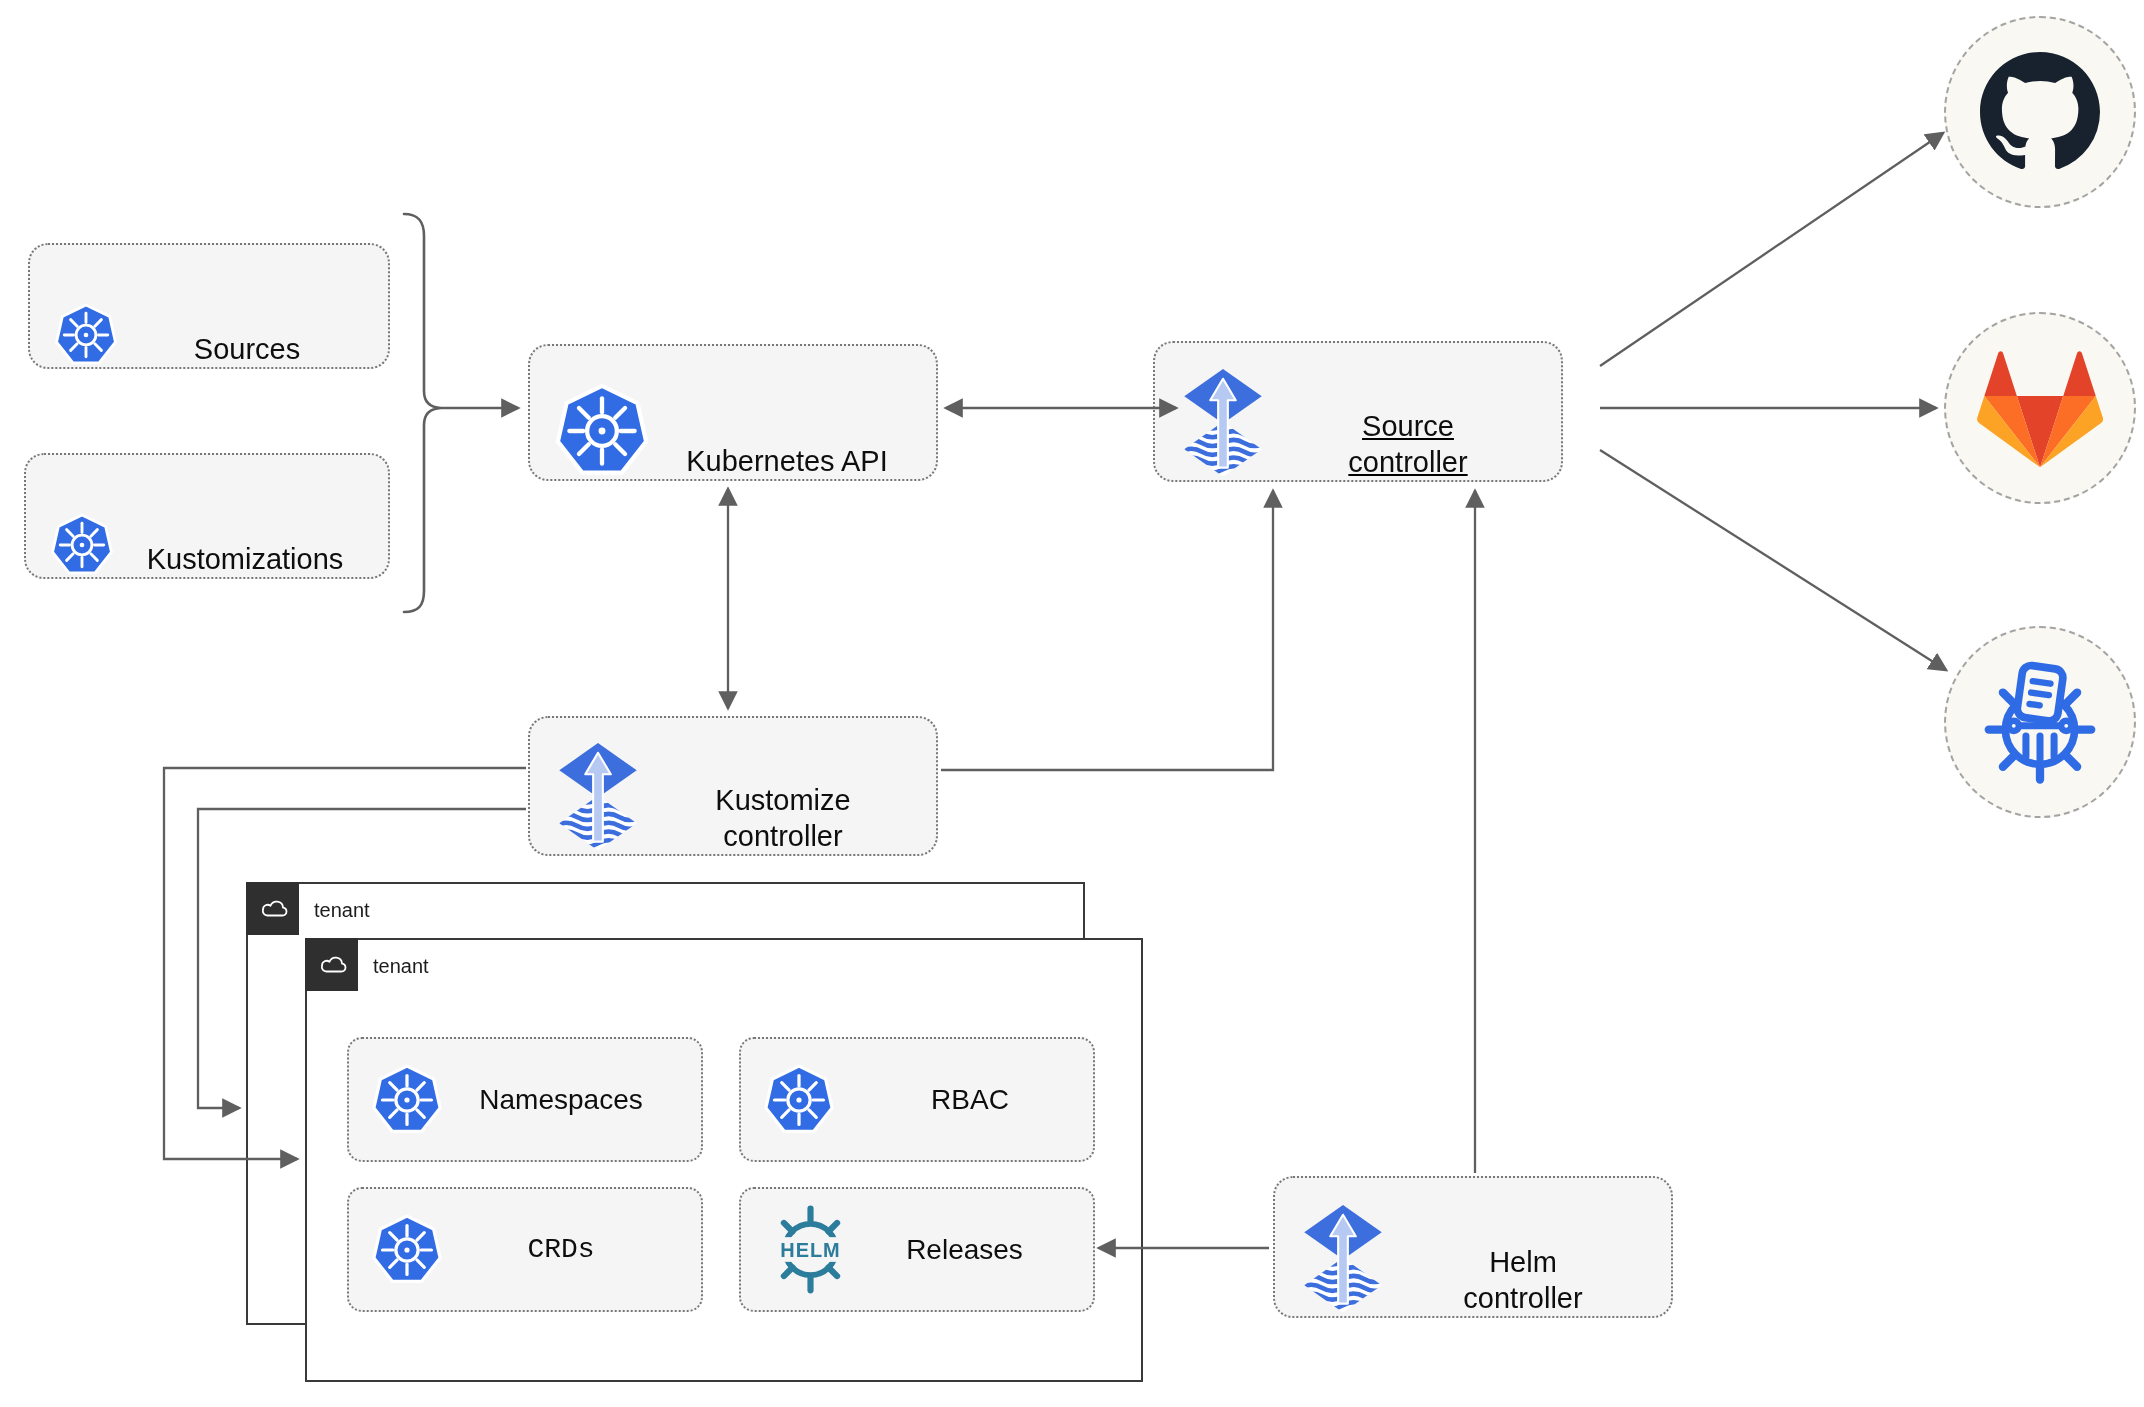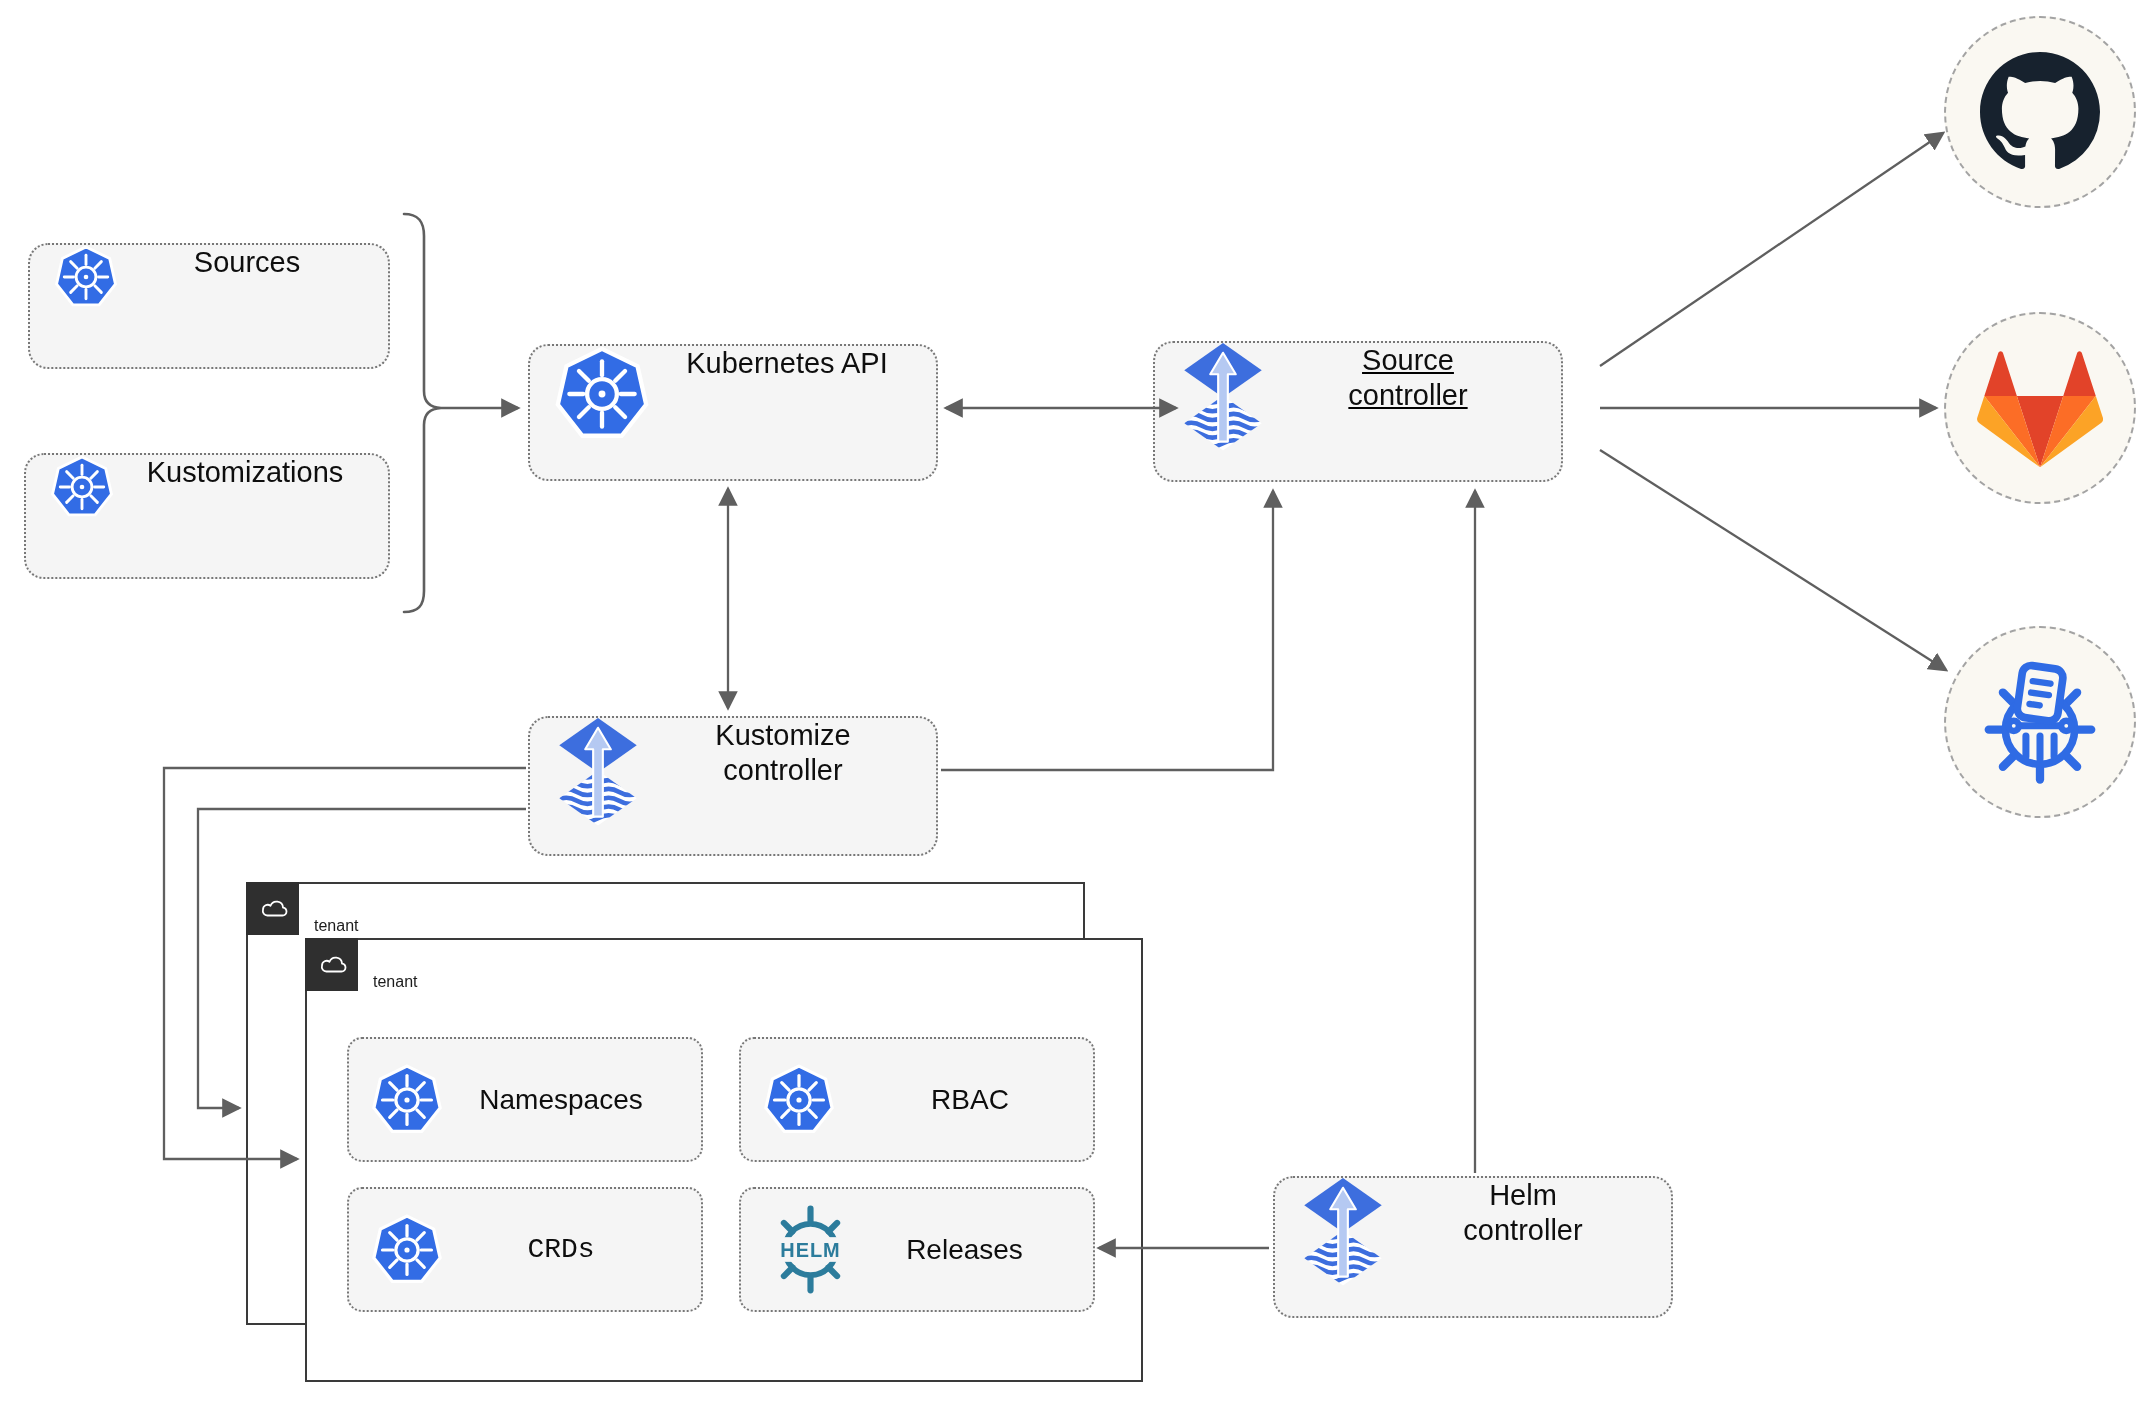--- a/index.html
+++ b/index.html
@@ -17,38 +17,38 @@
     --tenant_border:#3a3a3a;
     --badge_bg:#2f2f2f;
     --museum_blue:#2f6be4;
   }
   html,body{margin:0;padding:0;background:#ffffff;}
   body{font-family:"Liberation Sans", sans-serif;}
   #canvas{position:relative;width:2144px;height:1407px;background:#fff;overflow:hidden;}
 
   
   .node{position:absolute;background:var(--box_fill);border:2px dotted #777;
-        border-radius:20px;display:flex;align-items:flex-start;box-sizing:border-box;
+        border-radius:20px;display:flex;align-items:flex-end;box-sizing:border-box;
         padding:0 24px;z-index:2;gap:12px;}
   .node .label{flex:1;text-align:center;font-size:29px;color:#0e0e0e;line-height:1.22;}
   .node .label .ln{display:block;}
 
   .icon-wrap{flex:0 0 auto;display:flex;align-items:center;justify-content:center;}
 
   
   .endpoint{position:absolute;width:192px;height:192px;border-radius:50%;
             background:var(--circle_fill);border:2px dashed #a3a3a3;
             display:flex;align-items:center;justify-content:center;box-sizing:border-box;z-index:2;}
 
   
   .tenant{position:absolute;background:#ffffff;border:2px solid var(--tenant_border);box-sizing:border-box;}
   .tenant .badge{position:absolute;left:-2px;top:-2px;width:53px;height:53px;
                  background:var(--badge_bg);display:flex;align-items:center;justify-content:center;}
   .tenant .tenant-label{position:absolute;left:66px;top:0;height:52px;line-height:52px;
-                        font-size:16px;color:#1c1c1c;margin-top:16px;}
+                        font-size:20px;color:#1c1c1c;}
 
   .item{position:absolute;background:var(--box_fill);border:2px dotted #777;border-radius:15px;
         display:flex;align-items:center;box-sizing:border-box;padding:0 22px;justify-content:center;}
   .item .label{flex:1;text-align:center;font-size:28px;color:#0e0e0e;}
 
   
   #connectors{position:absolute;left:0;top:0;z-index:10;pointer-events:none;}
   .edge{stroke:var(--line_gray);stroke-width:2.3;fill:none;}
   .bracket{stroke:var(--line_gray);stroke-width:2.6;fill:none;stroke-linecap:round;}
 

